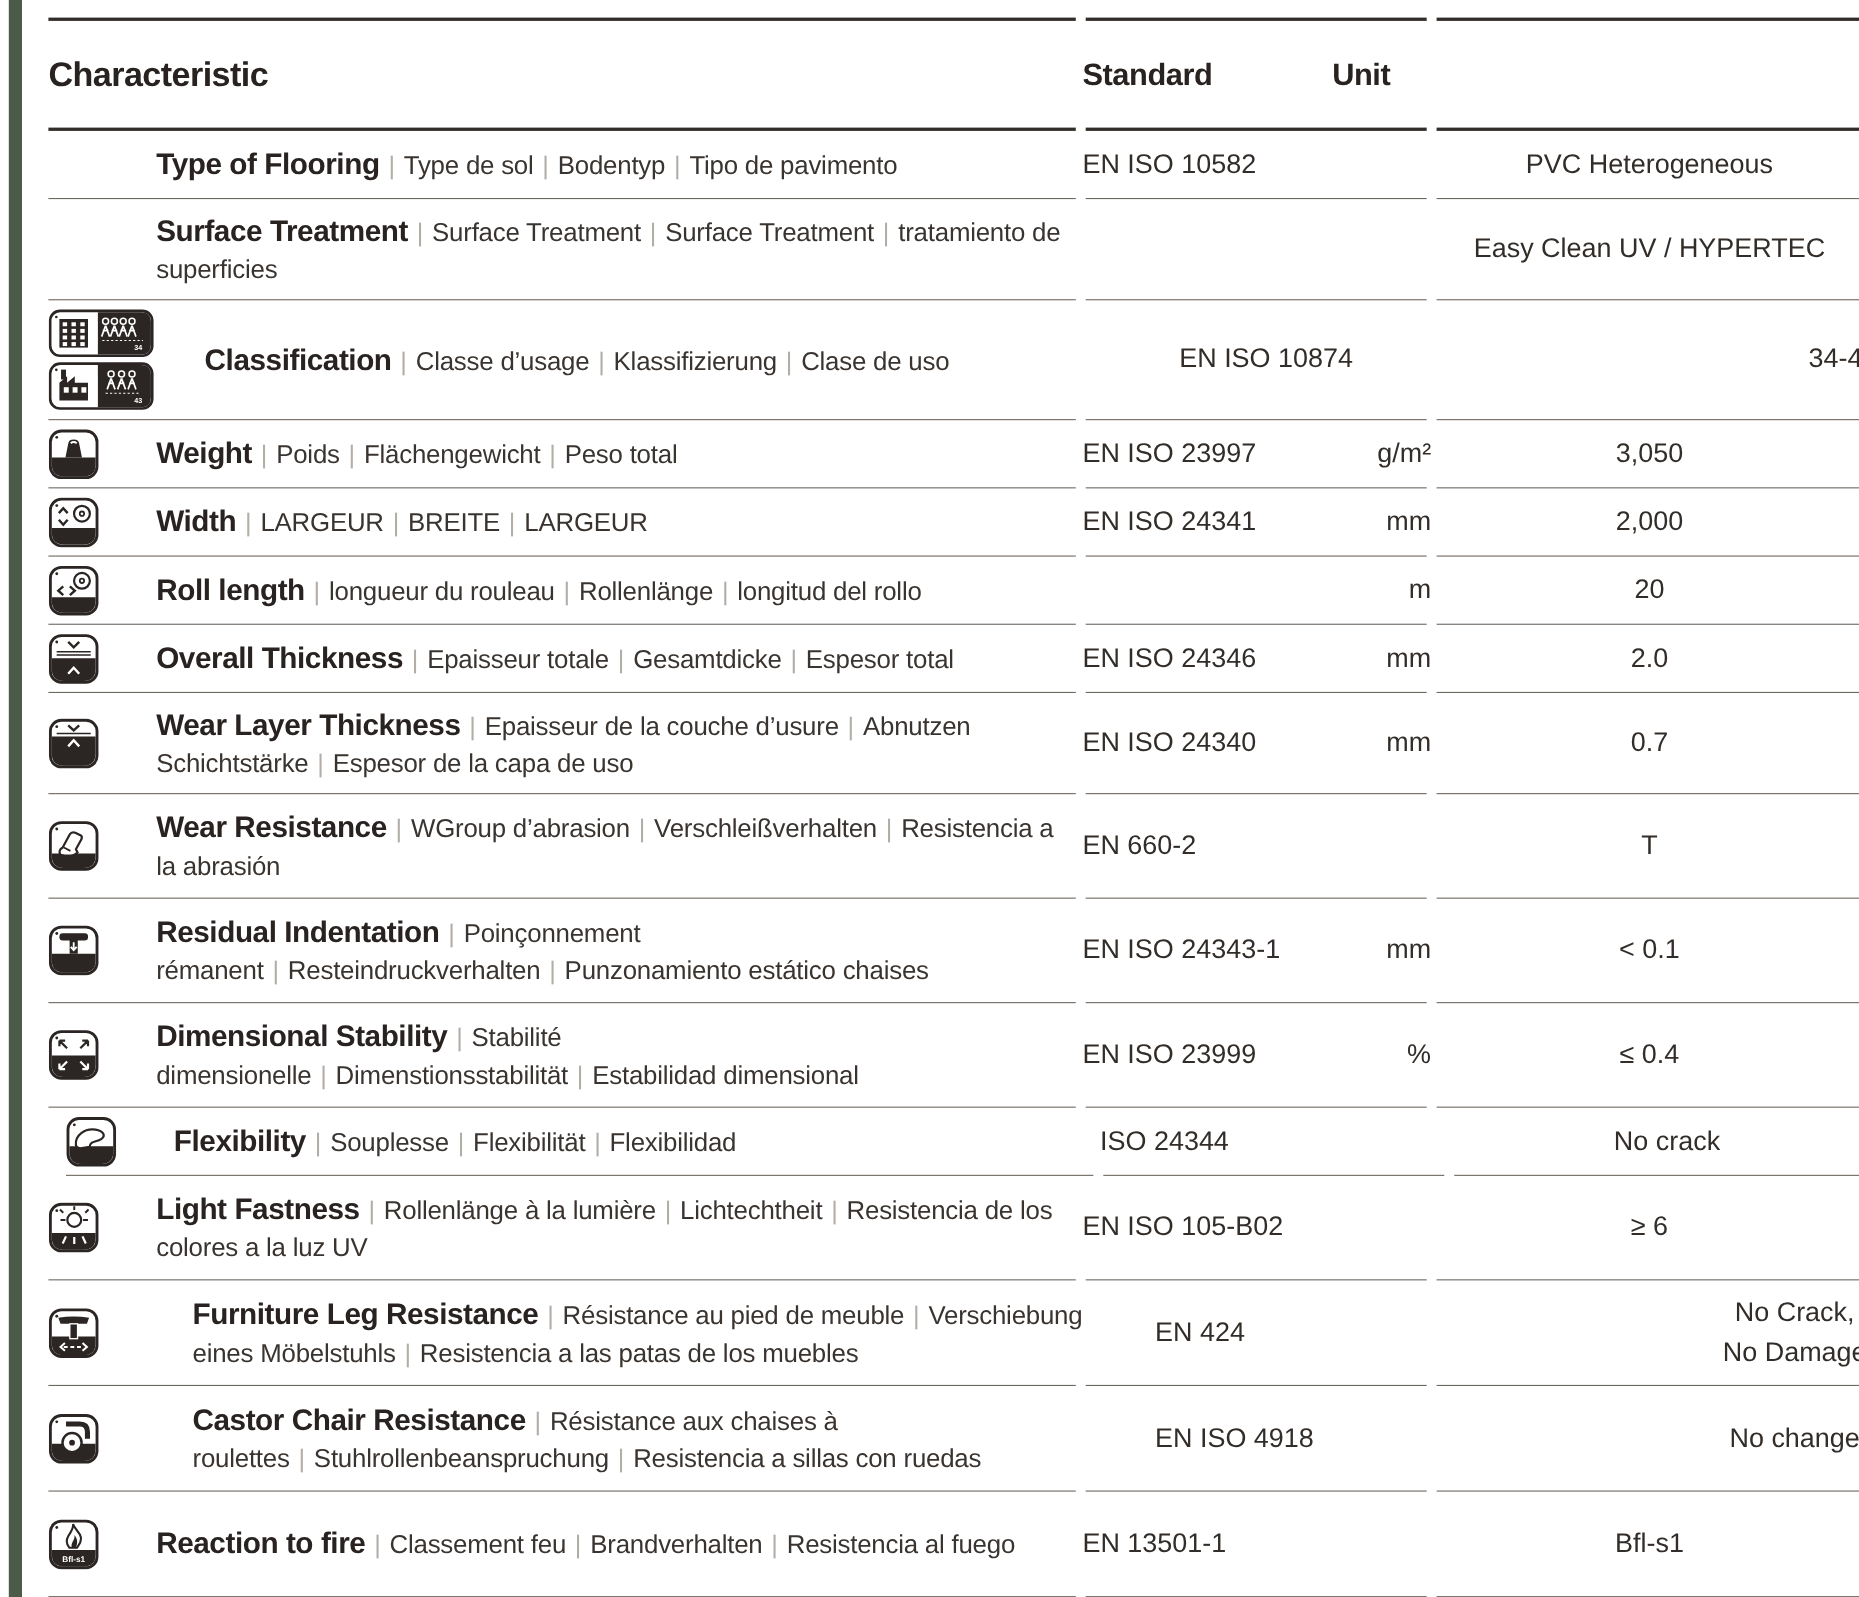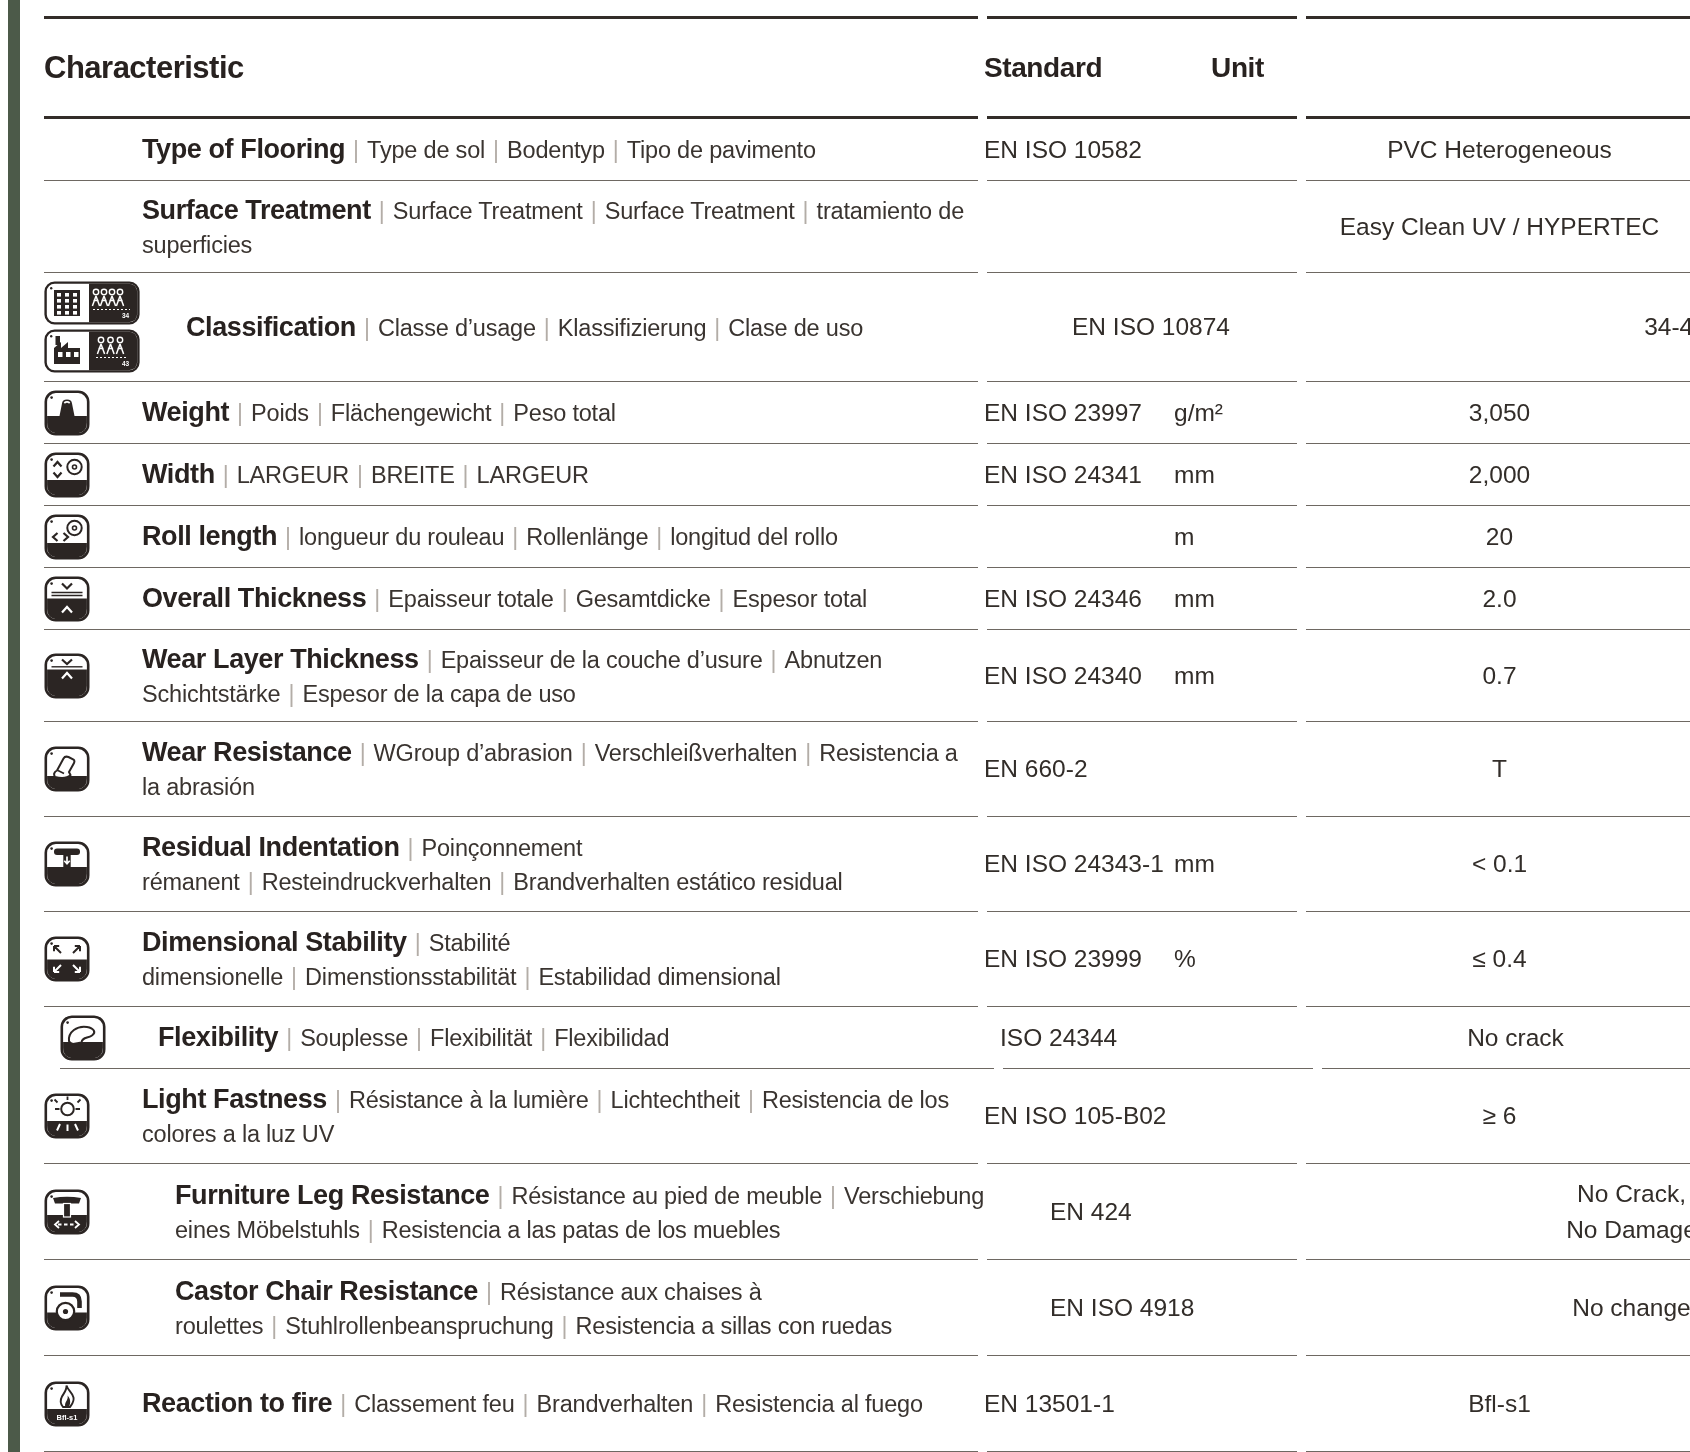--- a/index.html
+++ b/index.html
@@ -16,21 +16,21 @@
   .h-unit{font-size:28px;font-weight:bold;text-align:center;letter-spacing:-0.4px;}
   .row{display:grid;grid-template-columns:98px 840px 192px 127px 397px;align-items:center;
        border-bottom:1.5px solid #6e6862;position:relative;}
   .row .notch{position:absolute;bottom:-2.5px;height:4px;width:9px;background:#fff;}
   .c-icon{display:flex;flex-direction:column;gap:4px;justify-content:center;align-items:flex-start;}
   .c-char{padding-right:16px;line-height:1.42;font-size:23.5px;color:#3a3430;}
   .title{font-weight:bold;font-size:27px;color:#282220;letter-spacing:-0.4px;}
   .sep{color:#b3ada7;padding:0 8px;font-size:23px;}
   .sub{font-size:23.5px;color:#3a3430;letter-spacing:-0.2px;}
   .c-std{font-size:24.5px;padding-left:2px;color:#322d29;}
-  .c-unit{font-size:24.5px;text-align:left;color:#322d29;}
+  .c-unit{font-size:24.5px;text-align:right;color:#322d29;}
   .c-val{font-size:24.5px;text-align:center;color:#322d29;white-space:pre-line;line-height:1.45;}
   .iconwrap{display:inline-flex;line-height:0;}
 </style>
 </head>
 <body>
 
 <div class="page">
   <div class="strip" style="background: rgb(76, 90, 73);"></div>
   <div class="content">
     <div class="rule" style="margin-top:16px">
@@ -250,21 +250,21 @@
               <svg width="46" height="46" viewBox="0 0 46 46">
                 <rect x="1.8" y="1.8" width="42.4" height="42.4" rx="10" fill="#fff" stroke="#2b2523" stroke-width="2.6"></rect>
                 <circle cx="7.6" cy="7.6" r="1.3" fill="#2b2523"></circle>
                 <path d="M3.1 26 H42.9 V32.2 Q42.9 43.1 32 43.1 H14 Q3.1 43.1 3.1 32.2 Z" fill="#2b2523"></path>
                 <rect x="10" y="7.5" width="26" height="6.5" rx="3" fill="#2b2523"></rect>
                 <rect x="19.3" y="13" width="7.4" height="13" fill="#2b2523"></rect>
                 <path d="M23 15.5 V22 M20.3 19.8 L23 22.8 L25.7 19.8" stroke="#fff" stroke-width="1.7" fill="none"></path>
               </svg>
             </span>
           </div>
-          <div class="c-char"><span class="title">Residual Indentation</span><span class="sep">|</span><span class="sub">Poinçonnement rémanent</span><span class="sep">|</span><span class="sub">Resteindruckverhalten</span><span class="sep">|</span><span class="sub">Brandverhalten estático residual</span></div>
+          <div class="c-char"><span class="title">Residual Indentation</span><span class="sep">|</span><span class="sub">Poinçonnement rémanent</span><span class="sep">|</span><span class="sub">Resteindruckverhalten</span><span class="sep">|</span><span class="sub">Punzonamiento estático chaises</span></div>
           <div class="c-std">EN ISO 24343-1</div>
           <div class="c-unit">mm</div>
           <div class="c-val">&lt;  0.1</div>
           <span class="notch n1"></span>
           <span class="notch n2"></span>
         </div>
         <div class="row" style="height: 94px;">
           <div class="c-icon">
             <span class="iconwrap">
               <svg width="46" height="46" viewBox="0 0 46 46">
@@ -307,21 +307,21 @@
               <svg width="46" height="46" viewBox="0 0 46 46">
                 <rect x="1.8" y="1.8" width="42.4" height="42.4" rx="10" fill="#fff" stroke="#2b2523" stroke-width="2.6"></rect>
                 <circle cx="7.6" cy="7.6" r="1.3" fill="#2b2523"></circle>
                 <path d="M3.1 28 H42.9 V32.2 Q42.9 43.1 32 43.1 H14 Q3.1 43.1 3.1 32.2 Z" fill="#2b2523"></path>
                 <circle cx="23.5" cy="16" r="6.3" fill="#fff" stroke="#2b2523" stroke-width="2"></circle>
                 <path d="M13.5 9.5 L10.5 6.5 M23.5 7 V3.5 M33.5 9.5 L36.5 6.5 M31.5 16 H36 M11 16 H15.5" stroke="#2b2523" stroke-width="1.8"></path>
                 <path d="M16 31 L13 37.5 M23.5 31.5 V38 M31 31 L34 37.5" stroke="#fff" stroke-width="2"></path>
               </svg>
             </span>
           </div>
-          <div class="c-char"><span class="title">Light Fastness</span><span class="sep">|</span><span class="sub">Résistance à la lumière</span><span class="sep">|</span><span class="sub">Lichtechtheit</span><span class="sep">|</span><span class="sub">Resistencia de los colores a la luz UV</span></div>
+          <div class="c-char"><span class="title">Light Fastness</span><span class="sep">|</span><span class="sub">Rollenlänge à la lumière</span><span class="sep">|</span><span class="sub">Lichtechtheit</span><span class="sep">|</span><span class="sub">Resistencia de los colores a la luz UV</span></div>
           <div class="c-std">EN ISO 105-B02</div>
           <div class="c-unit"></div>
           <div class="c-val">≥ 6</div>
           <span class="notch n1"></span>
           <span class="notch n2"></span>
         </div>
         <div class="row" style="height: 95px; gap: 33px;">
           <div class="c-icon">
             <span class="iconwrap">
               <svg width="46" height="46" viewBox="0 0 46 46">

